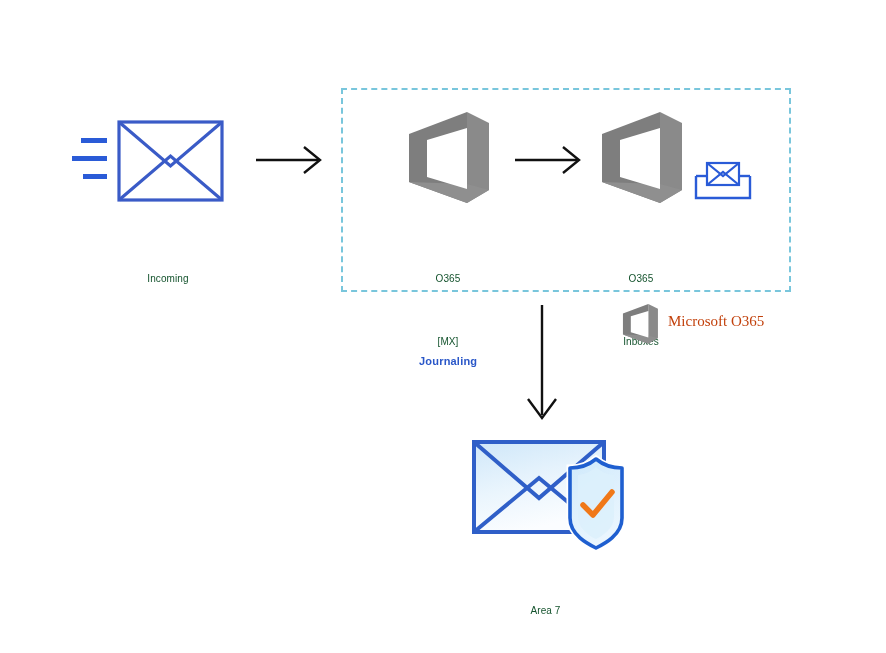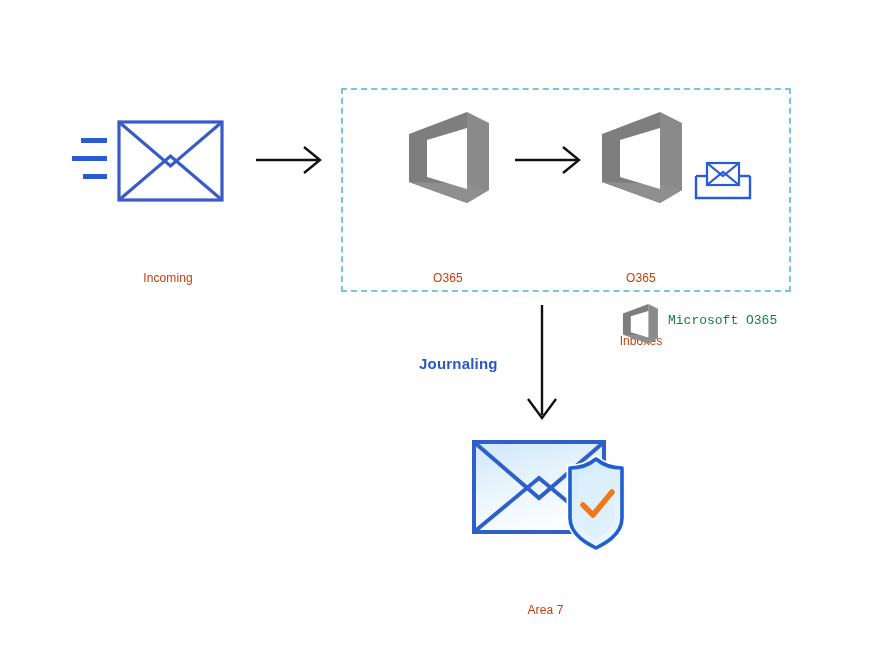--- a/index.html
+++ b/index.html
@@ -20,41 +20,41 @@
     width: 886px;
     height: 653px;
     background: #ffffff;
   }
   .node {
     position: absolute;
   }
   .caption {
     position: absolute;
     text-align: center;
-    color: #c2410c;
-    font-size: 12px;
+    color: #14532d;
+    font-size: 10px;
     line-height: 21px;
     font-family: "Liberation Sans", sans-serif;
     white-space: pre;
     letter-spacing: 0.1px;
   }
   .caption-line { display: block; }
   .journal-label {
     position: absolute;
-    font-size: 15px;
+    font-size: 11px;
     font-weight: bold;
     color: #2A57C8;
     font-family: "Liberation Sans", sans-serif;
     letter-spacing: 0.2px;
   }
   .legend-label {
     position: absolute;
-    font-size: 13px;
-    color: #15803d;
-    font-family: Liberation Mono, monospace;
+    font-size: 15px;
+    color: #c2410c;
+    font-family: Liberation Serif, serif;
     white-space: nowrap;
   }
   .dashed-box {
     position: absolute;
     border: 2px dashed #79C6DC;
     box-sizing: border-box;
     background: transparent;
   }
   svg { display: block; overflow: visible; }
 </style>
@@ -97,20 +97,21 @@
 
       <polygon points="62,2 4,24 4,72 62,93 62,2" fill="#7E7E7E"></polygon>
 
       <polygon points="4,72 62,93 84,80 62,74" fill="#8F8F8F"></polygon>
 
       <polygon points="22,30 62,18 62,79 22,67" fill="#ffffff"></polygon>
     </svg>
   </div>
   <div class="caption" style="left:368px; top:226px; width:160px;">
     <span class="caption-line">O365</span>
+    <span class="caption-line">[MX]</span>
   </div>
 
   <div class="node" style="left:515px; top:142px;">
     <svg width="70" height="36" viewBox="0 0 70 36">
       <line x1="0" y1="18" x2="62" y2="18" stroke="#111111" stroke-width="2.4"></line>
       <polyline points="48,5 64,18 48,31" fill="none" stroke="#111111" stroke-width="2.4" stroke-linejoin="miter" stroke-linecap="butt"></polyline>
     </svg>
   </div>
 
   <div class="node" style="left:598px; top:110px;">

